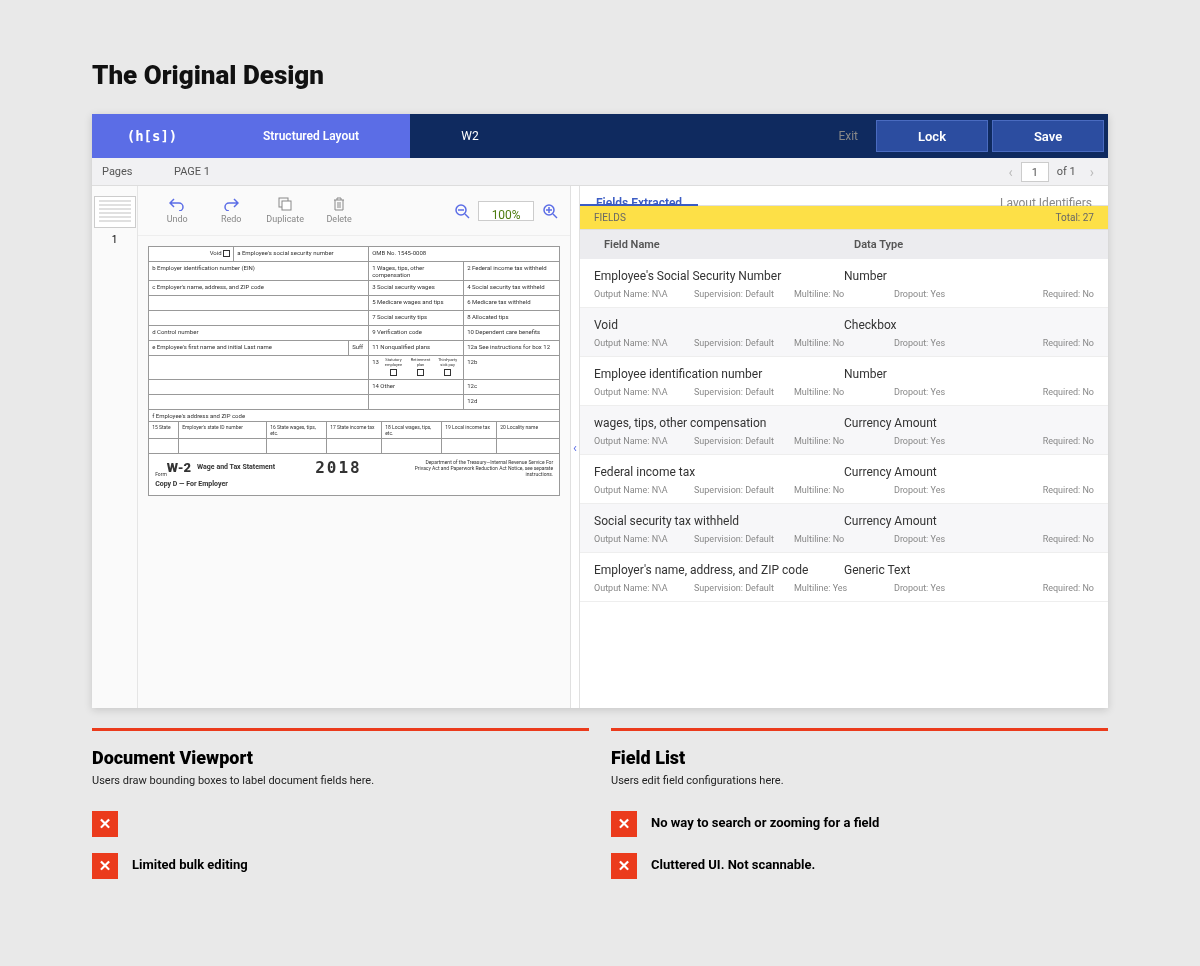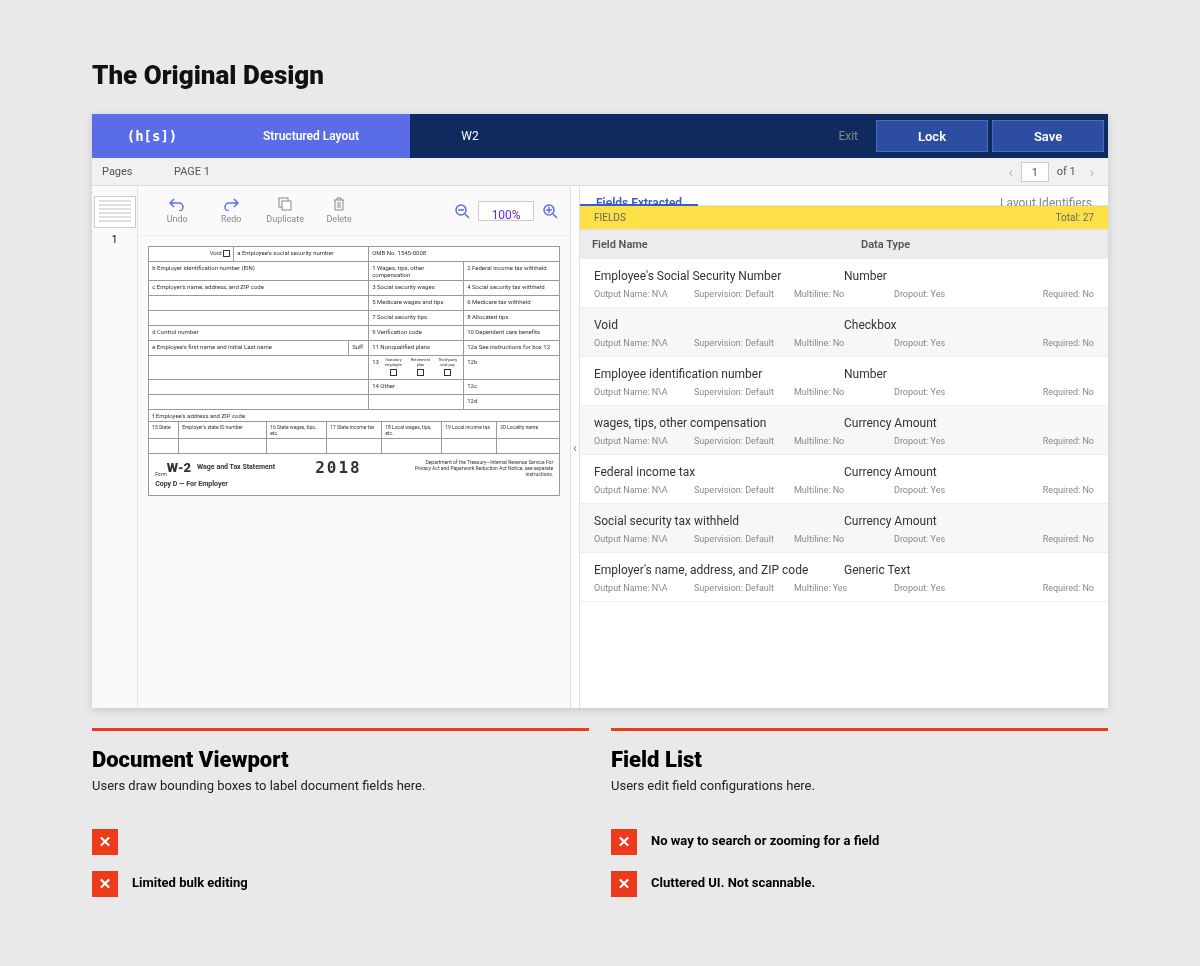--- a/index.html
+++ b/index.html
@@ -22,54 +22,54 @@
 .pager-of { padding: 0 6px; }
 .body { display: flex; height: 522px; }
 .sidebar { width: 70px; background: #fafafa; border-right: 1px solid #e5e5e5; padding-top: 10px; text-align: center; font-size: 10px; }
 .thumb { width: 42px; height: 32px; background: #fff; border: 1px solid #ccc; margin: 0 auto 6px; position: relative; }
 .thumb::after { content: ""; position: absolute; left: 4px; top: 3px; right: 4px; height: 2px; background: #e0e0e0; box-shadow: 0 4px 0 #e0e0e0, 0 8px 0 #e0e0e0, 0 12px 0 #e0e0e0, 0 16px 0 #e0e0e0, 0 20px 0 #e0e0e0; }
 .viewer { flex: 0 0 432px; background: #fafafa; display: flex; flex-direction: column; }
 .toolbar { height: 50px; display: flex; align-items: center; border-bottom: 1px solid #eee; padding: 0 12px; font-size: 9px; color: #888; }
 .tbtn { width: 54px; text-align: center; }
 .tbtn svg { display: block; margin: 0 auto 3px; }
 .zoom-group { margin-left: auto; display: flex; align-items: center; gap: 8px; }
-.zoom-box { width: 56px; height: 20px; background: #fff; border: 1px solid #ccc; text-align: center; line-height: 26px; font-size: 12px; color: #6d28d9; }
+.zoom-box { width: 56px; height: 20px; background: #fff; border: 1px solid #ccc; text-align: center; line-height: 26px; font-size: 12px; color: #4d7c0f; }
 .doc-area { flex: 1; padding: 10px; overflow: hidden; }
 .w2 { background: #fff; border: 1px solid #999; font-size: 6px; color: #333; line-height: 1.2; }
 .w2row { display: flex; border-bottom: 1px solid #999; }
 .w2cell { border-right: 1px solid #999; padding: 2px 3px; min-height: 14px; }
 .w2cell:last-child { border-right: none; }
 .w2bottom { padding: 4px 6px 6px; }
 .wformrow { display: flex; align-items: center; }
 .wform { font-size: 13px; font-weight: 900; margin-right: 6px; }
 .wstmt { font-size: 7px; font-weight: bold; line-height: 1.1; }
 .wyear { font-size: 16px; font-family: monospace; font-weight: bold; margin-left: 40px; letter-spacing: 2px; }
 .wdept { margin-left: auto; font-size: 5px; text-align: right; max-width: 140px; }
 .wcopy { font-size: 7px; font-weight: bold; margin-top: 3px; }
 .collapse { width: 14px; background: #fff; border-left: 1px solid #e0e0e0; border-right: 1px solid #e0e0e0; display: flex; align-items: center; justify-content: center; color: #5b6de6; font-size: 13px; }
 .panel { flex: 1; background: #fff; display: flex; flex-direction: column; font-size: 11px; }
 .ptabs { display: flex; height: 20px; border-bottom: 1px solid #e0e0e0; justify-content: space-between; }
 .ptab { padding: 10px 16px 8px; font-size: 12px; color: #888; cursor: pointer; }
 .ptab.active { color: #3b5cc4; border-bottom: 2px solid #3b5cc4; font-weight: 600; }
 .fields-hdr { display: flex; justify-content: space-between; padding: 6px 14px; font-size: 10px; color: #666; background: #fde047; border-bottom: 1px solid #e0e0e0; }
-.cols-hdr { display: flex; padding: 8px 12px; font-size: 11px; color: #555; background: #ececef; font-weight: 600; gap: 19px; }
+.cols-hdr { display: flex; padding: 8px 24px; font-size: 11px; color: #555; background: #ececef; font-weight: 600; }
 .col-name { width: 250px; }
 .frows { flex: 1; overflow: hidden; }
 .frow { border-bottom: 1px solid #eee; }
 .frow.alt { background: #f7f7f9; }
 .frow-top { display: flex; padding: 10px 14px 6px; }
 .frow-name { width: 250px; color: #333; font-size: 12px; }
 .frow-type { color: #333; font-size: 12px; }
 .frow-bot { display: flex; padding: 0 14px 8px; font-size: 9px; color: #888; gap: 0; }
 .fprop { width: 100px; }
 .annotations { display: flex; gap: 22px; margin-top: 20px; }
 .anno-col { flex: 1; }
 .redline { height: 3px; background: #eb3b1c; margin-bottom: 16px; }
-.anno-title { font-size: 22px; font-weight: 900; margin-bottom: 6px; }
-.anno-sub { font-size: 13px; color: #222; margin-bottom: 36px; }
+.anno-title { font-size: 18px; font-weight: 900; margin-bottom: 6px; }
+.anno-sub { font-size: 11px; color: #222; margin-bottom: 24px; }
 .issue { display: flex; align-items: flex-start; gap: 14px; margin-bottom: 16px; }
 .xbox { width: 26px; height: 26px; background: #eb3b1c; color: #fff; display: flex; align-items: center; justify-content: center; font-weight: bold; font-size: 15px; flex-shrink: 0; }
 .issue-txt { font-size: 13px; font-weight: 700; padding-top: 4px; max-width: 340px; }
 </style>
 </head>
 <body>
 
 <h1 class="title">The Original Design</h1>
 
 <div class="app-window">

